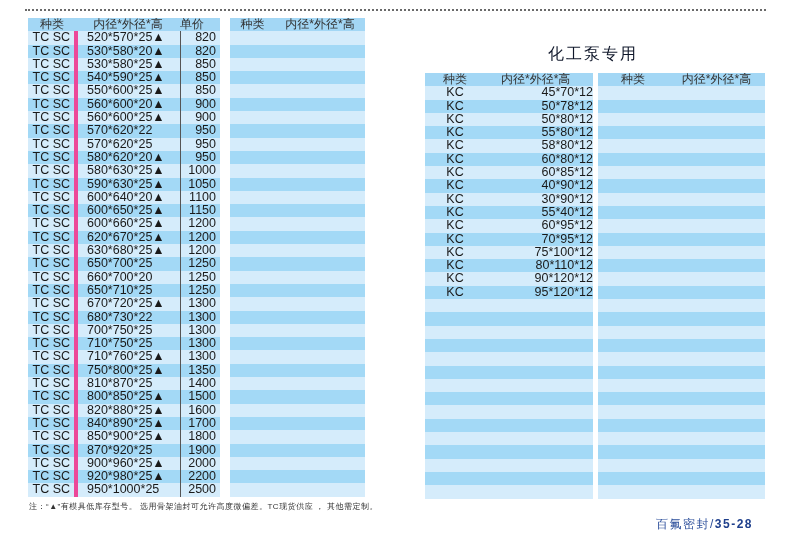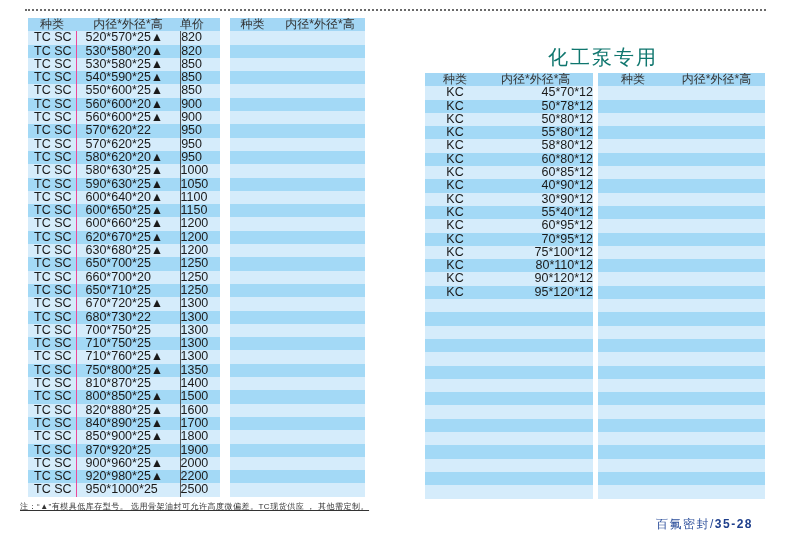--- a/index.html
+++ b/index.html
@@ -7,36 +7,36 @@
   body { position:relative; font-family:"Liberation Sans", "DejaVu Sans", sans-serif; color:#1a1a1a; }
   .dotline { position:absolute; top:9px; left:25px; width:741px; height:0; border-top:2px dotted #6a6a6a; }
   .tbl { position:absolute; border-collapse:collapse; table-layout:fixed; }
   .tbl td, .tbl th { height:13.3px; line-height:13.3px; font-size:12.5px; padding:0; white-space:nowrap; overflow:hidden; font-weight:normal; }
   .tbl th { background:#a3d7f5; color:#333; font-size:12px;margin-top:42px; }
   .tbl tr.odd td { background:#d5ecfb; }
   .tbl tr.even td { background:#a3d9f6; }
   #t1 { left:28px; top:18px; width:192px; }
   #t1 col.c1 { width:48px; } #t1 col.c2 { width:104px; } #t1 col.c3 { width:40px; }
   #t1 td.c1 { text-align:right; padding-right:4px; }
-  #t1 td.c2 { text-align:left; padding-left:9px; border-left:1px solid #ec4899; border-right:1px solid #555; }
-  #t1 td.c3 { text-align:right; padding-right:18px; }
+  #t1 td.c2 { text-align:left; padding-left:9px; border-left:4px solid #ec4899; border-right:1px solid #555; }
+  #t1 td.c3 { text-align:right; padding-right:4px; }
   #t1 th.c1 { text-align:center; } #t1 th.c2 { text-align:center; } #t1 th.c3 { text-align:right; padding-right:24px; }
   #t2 { left:230px; top:18px; width:135px; }
   #t2 col.c1 { width:45px; } #t2 col.c2 { width:90px; }
   #t2 th { text-align:center; }
   #t3 { left:425px; top:73px; width:168px; }
   #t3 col.c1 { width:60px; } #t3 col.c2 { width:108px; }
   #t3 td.c1, #t3 th.c1 { text-align:center; }
   #t3 td.c2 { text-align:right; padding-left:16px; }
   #t3 th.c2 { text-align:left; padding-left:16px; }
   #t4 { left:598px; top:73px; width:167px; }
   #t4 col.c1 { width:70px; } #t4 col.c2 { width:97px; }
   #t4 th { text-align:center; }
-  .sec-title { position:absolute; left:548px; top:44px; font-size:20px; letter-spacing:2px; color:#0f766e; }
-  .note { position:absolute; left:20px; top:501px; font-size:8px; color:#333; letter-spacing:0.5px;text-decoration:underline; }
+  .sec-title { position:absolute; left:548px; top:44px; font-size:16px; letter-spacing:2px; color:#0f172a; }
+  .note { position:absolute; left:29px; top:501px; font-size:8px; color:#333; letter-spacing:0.5px; }
   .pagelabel { position:absolute; left:656px; top:516px; font-size:12px; color:#2a4d9a; letter-spacing:1.5px; }
   .pagelabel .num { font-weight:bold; color:#1e3f8c; }
 </style>
 </head>
 <body>
 
 <div class="dotline"></div>
 
 <table class="tbl" id="t1">
   <colgroup>

